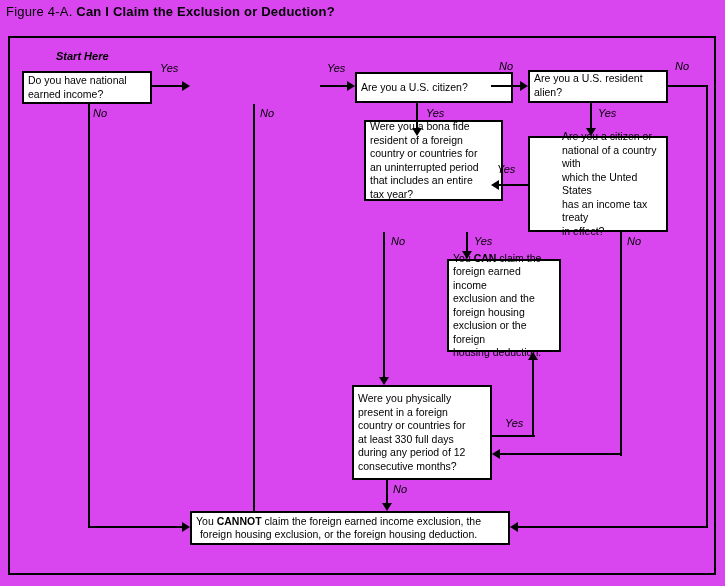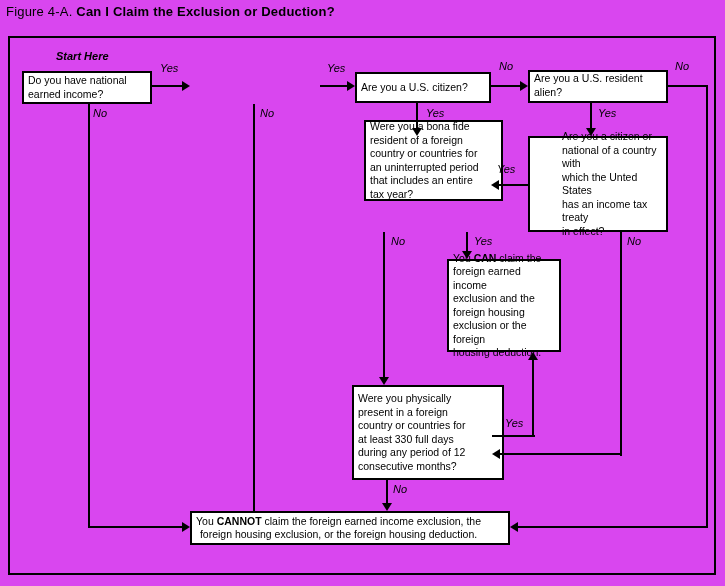--- a/index.html
+++ b/index.html
@@ -34,21 +34,21 @@
   <div class="fig-title"><span>Figure 4-A.</span> <b>Can I Claim the Exclusion or Deduction?</b></div>
 
   <div class="frame"></div>
 
   <div class="start" style="left:56px;top:50px;">Start Here</div>
 
   <div class="node" style="left:22px;top:71px;width:130px;height:33px;">
       <span class="txt">Do you have national
 earned income?</span>
     </div>
-  <div class="node" style="left:355px;top:72px;width:136px;height:31px;">
+  <div class="node" style="left:355px;top:72px;width:158px;height:31px;">
       <span class="txt">Are you a U.S. citizen?</span>
     </div>
   <div class="node" style="left:528px;top:70px;width:140px;height:33px;align-items:flex-end;">
       <span class="txt">Are you a U.S. resident
 alien?</span>
     </div>
   <div class="node" style="left:352px;top:120px;width:139px;height:81px;margin-left:12px;">
       <span class="txt">Were you a bona fide
 resident of a foreign
 country or countries for
@@ -64,21 +64,21 @@
 in effect?</span>
     </div>
   <div class="node" style="left:447px;top:259px;width:114px;height:93px;">
       <span class="txt"><span>You </span><b>CAN</b><span> claim the
 foreign earned income
 exclusion and the
 foreign housing
 exclusion or the foreign
 housing deduction.</span></span>
     </div>
-  <div class="node" style="left:352px;top:385px;width:152px;height:95px;">
+  <div class="node" style="left:352px;top:385px;width:140px;height:95px;">
       <span class="txt">Were you physically
 present in a foreign
 country or countries for
 at least 330 full days
 during any period of 12
 consecutive months?</span>
     </div>
   <div class="node" style="left:190px;top:511px;width:320px;height:34px;text-align:center;">
       <span class="txt"><span>You </span><b>CANNOT</b><span> claim the foreign earned income exclusion, the
 foreign housing exclusion, or the foreign housing deduction.</span></span>

